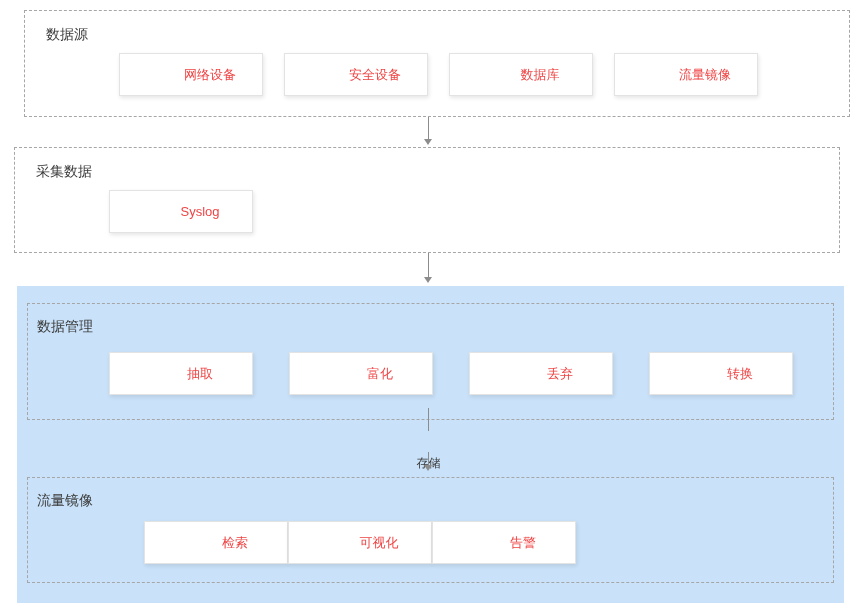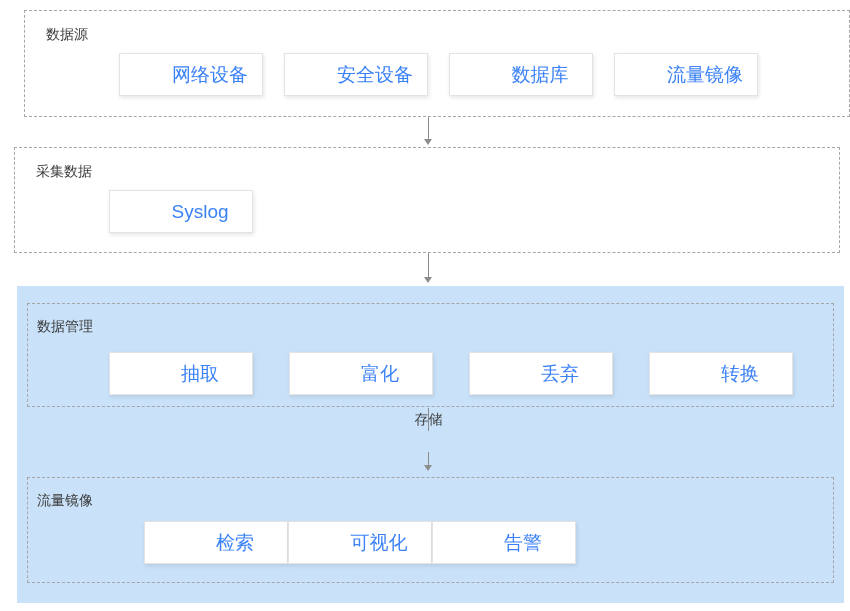--- a/index.html
+++ b/index.html
@@ -23,21 +23,21 @@
     height: 317px;
     background: #c9e2f9;
   }
   .dashed-box {
     position: absolute;
     border: 1px dashed #a6a6a6;
     box-sizing: border-box;
   }
   .sec1 { left: 24px;  top: 10px;  width: 826px; height: 107px; }
   .sec2 { left: 14px;  top: 147px; width: 826px; height: 106px; }
-  .sec3 { left: 27px;  top: 303px; width: 807px; height: 104px; }
+  .sec3 { left: 27px;  top: 303px; width: 807px; height: 117px; }
   .sec4 { left: 27px;  top: 477px; width: 807px; height: 106px; }
   .sec-title {
     position: absolute;
     font-size: 14px;
     color: #3b3b3b;
     white-space: nowrap;
   }
   .t-outer { left: 21px; top: 15px; }
   .t-inner { left: 9px;  top: 14px; }
   .row {
@@ -50,22 +50,22 @@
   .node {
     width: 144px;
     height: 43px;
     box-sizing: border-box;
     background: #ffffff;
     border: 1px solid #e3e3e3;
     box-shadow: 1px 2px 4px rgba(0,0,0,0.10);
     display: flex;
     align-items: center;
     justify-content: center;
-    font-size: 19px;
-    color: #3b82f6;
+    font-size: 13px;
+    color: #ef4444;
     white-space: nowrap;
     padding-left: 38px;
   }
   .vline {
     position: absolute;
     width: 1px;
     background: #8c8c8c;
   }
   .ahead {
     position: absolute;
@@ -78,24 +78,24 @@
   .arrow1-line { left: 428px; top: 117px; height: 23px; }
   .arrow1-head { left: 424px; top: 139px; }
   .arrow2-line { left: 428px; top: 253px; height: 25px; }
   .arrow2-head { left: 424px; top: 277px; }
   .storage-line-top    { left: 428px; top: 408px; height: 23px; }
   .storage-line-bottom { left: 428px; top: 452px; height: 14px; }
   .storage-head        { left: 424px; top: 465px; }
   .storage-label {
     position: absolute;
     left: 400px;
-    top: 411px;
+    top: 455px;
     width: 57px;
     text-align: center;
-    font-size: 14px;
+    font-size: 12px;
     color: #3b3b3b;
   }
 </style>
 </head>
 <body>
 
 <div class="canvas">
 
   <div class="blue-bg"></div>
 

